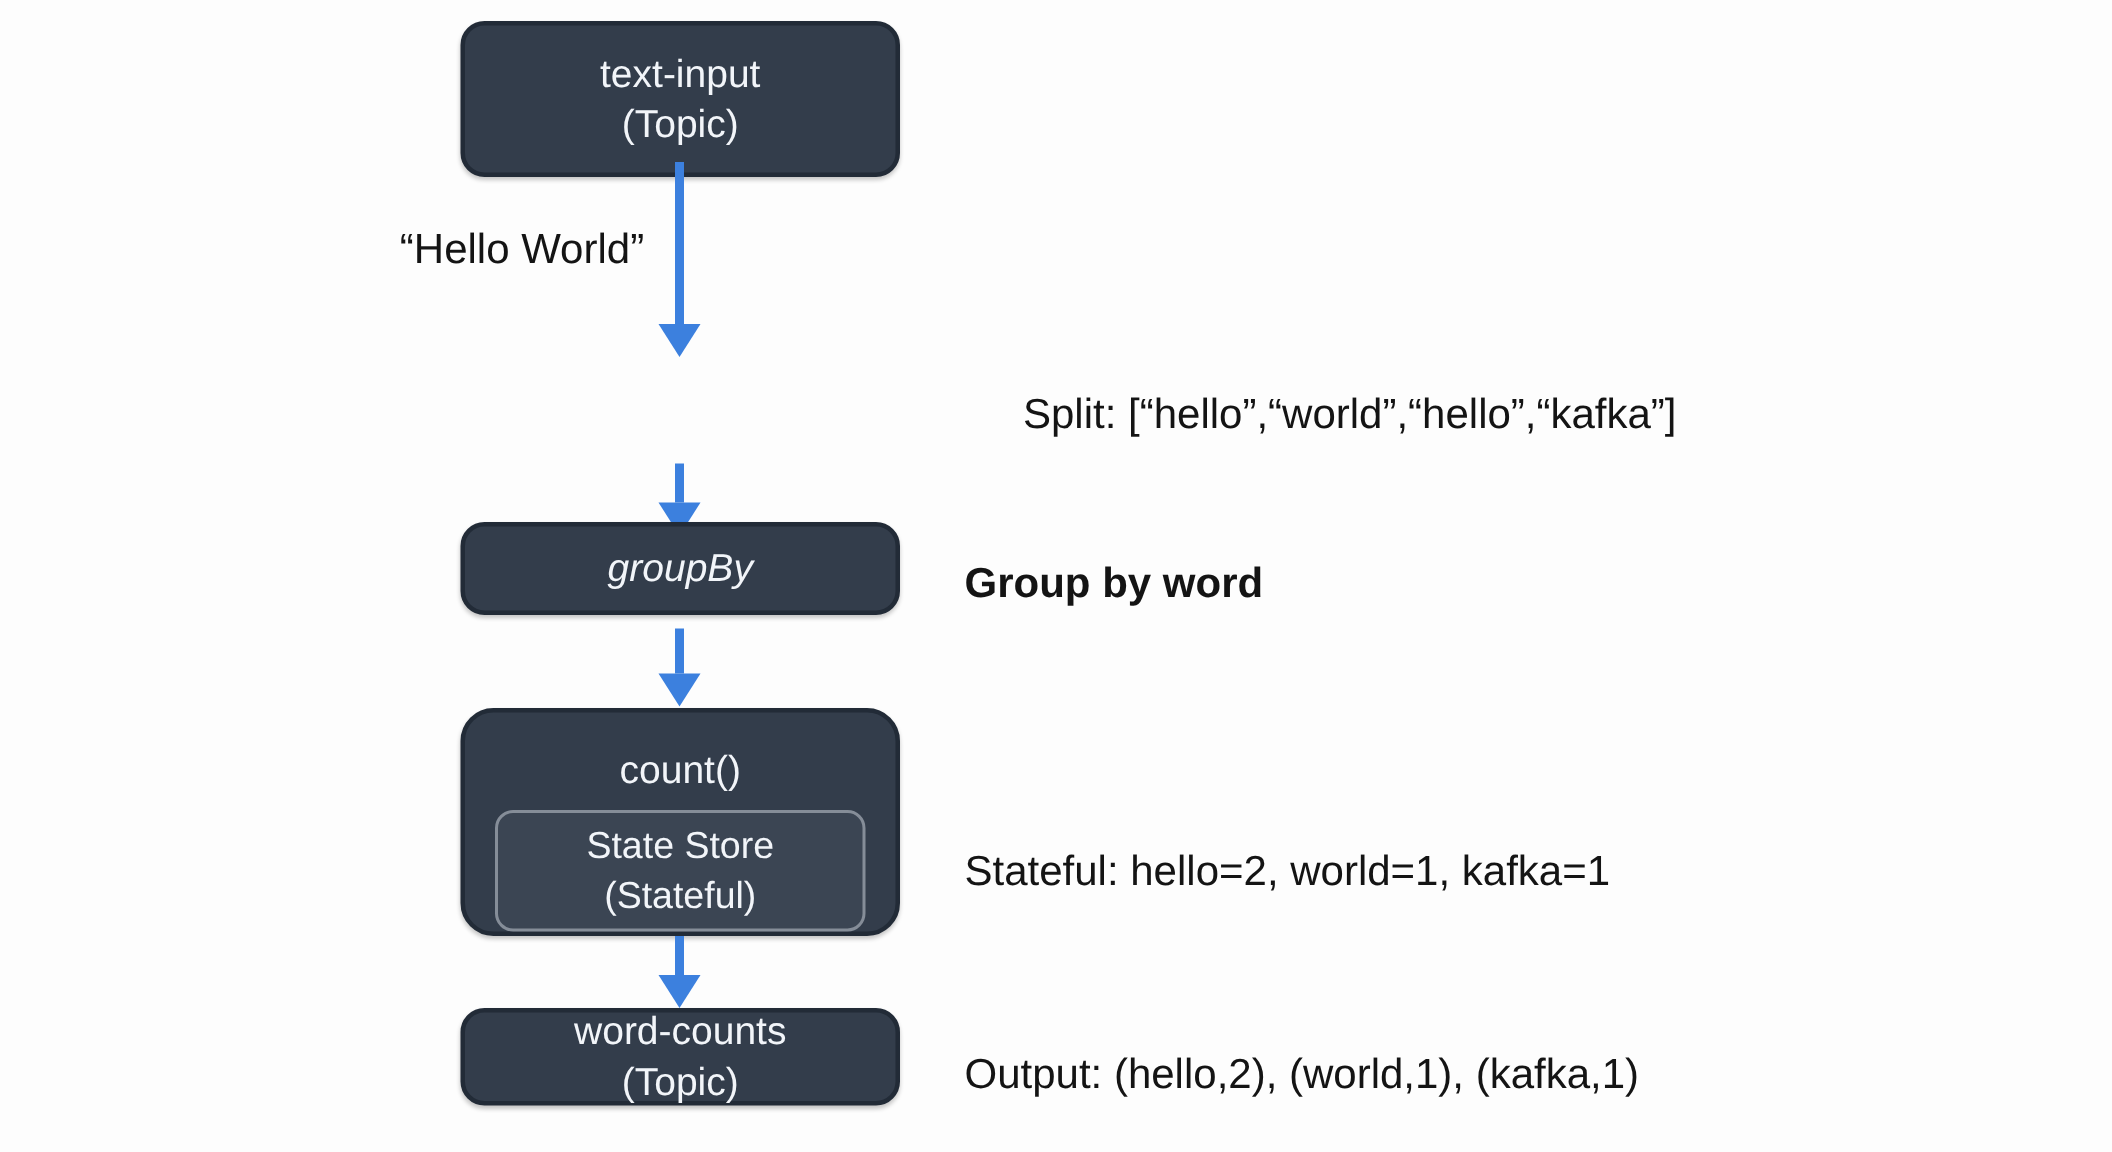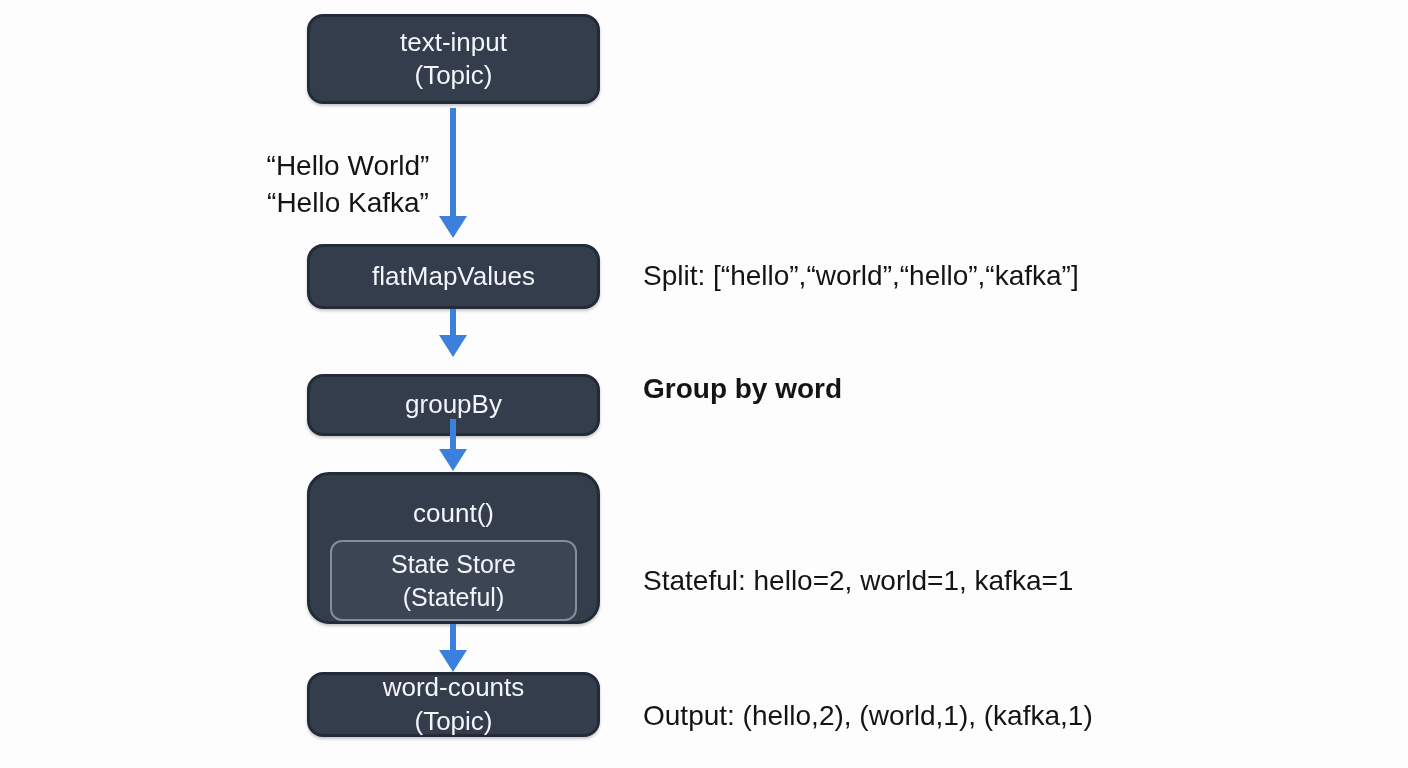--- a/index.html
+++ b/index.html
@@ -25,23 +25,23 @@
     color: var(--node-text, #f2f5f9);
     display: flex;
     flex-direction: column;
     align-items: center;
     justify-content: center;
     font-size: 26px;
     line-height: 1.28;
     text-align: center;
     box-shadow: 0 2px 3px rgba(0,0,0,0.22);
   }
-  .node-text-input   { top: 14px;  height: 90px; }
+  .node-text-input   { top: 14px;  height: 104px; }
   .node-flatmap      { top: 244px; height: 65px; }
-  .node-groupby      { top: 374px; height: 62px; }
+  .node-groupby      { top: 348px; height: 62px; font-style: italic; }
   .node-count        { top: 472px; height: 152px; justify-content: flex-start; padding-top: 22px; border-radius: 22px; }
   .node-word-counts  { top: 672px; height: 65px; }
   .state-store {
     box-sizing: border-box;
     width: 247px;
     height: 82px;
     margin-top: 10px;
     background: var(--state-store-fill, #3b4553);
     border: 2px solid var(--state-store-border, #858d98);
     border-radius: 12px;
@@ -87,48 +87,44 @@
   }
   .edge-label span { display: block; }
   .annotation {
     position: absolute;
     left: 643px;
     font-size: 28px;
     line-height: 34px;
     white-space: nowrap;
     color: var(--annotation-text, #141414);
   }
-  .annotation-split    { top: 259px; }
+  .annotation-split    { top: 259px; margin-left: 39px; }
   .annotation-group    { top: 372px; font-weight: bold; }
   .annotation-stateful { top: 532px; margin-top: 32px; }
   .annotation-output   { top: 699px; }
 </style>
 </head>
 <body>
 
 <div class="canvas">
 
   <div class="node node-text-input">
     <span>text-input</span>
     <span>(Topic)</span>
   </div>
 
   <div class="edge-label">
     <span>“Hello World”</span>
-    <span>“Hello Kafka”</span>
   </div>
 
   <div class="arrow arrow-1">
     <div class="shaft"></div>
     <div class="head"></div>
   </div>
 
-  <div class="node node-flatmap">
-    <span>flatMapValues</span>
-  </div>
 
   <div class="annotation annotation-split">Split: [“hello”,“world”,“hello”,“kafka”]</div>
 
   <div class="arrow arrow-2">
     <div class="shaft"></div>
     <div class="head"></div>
   </div>
 
   <div class="node node-groupby">
     <span>groupBy</span>

